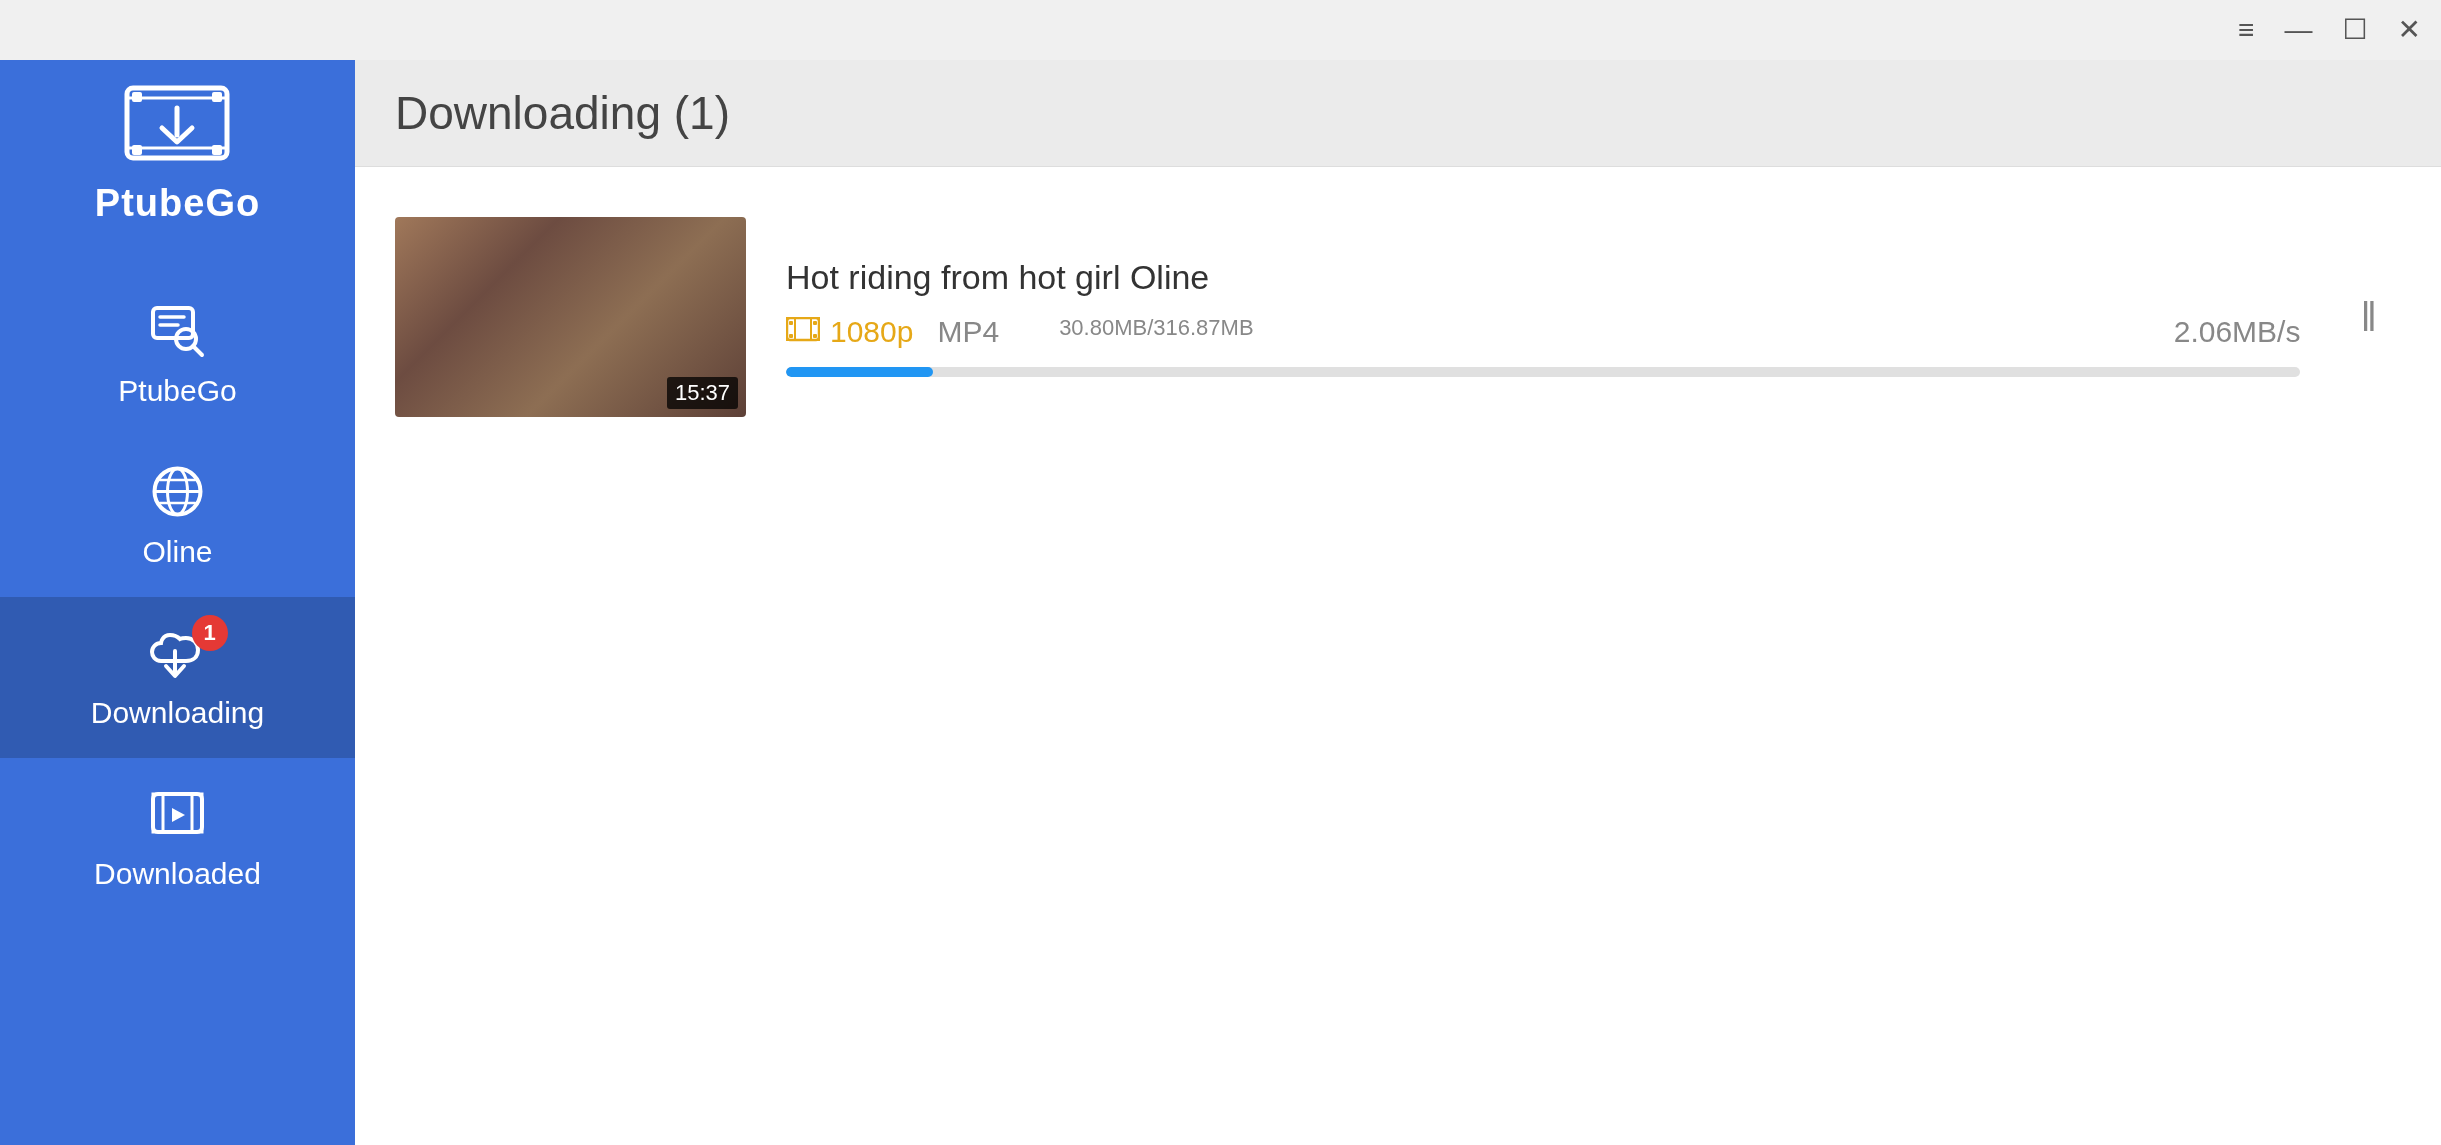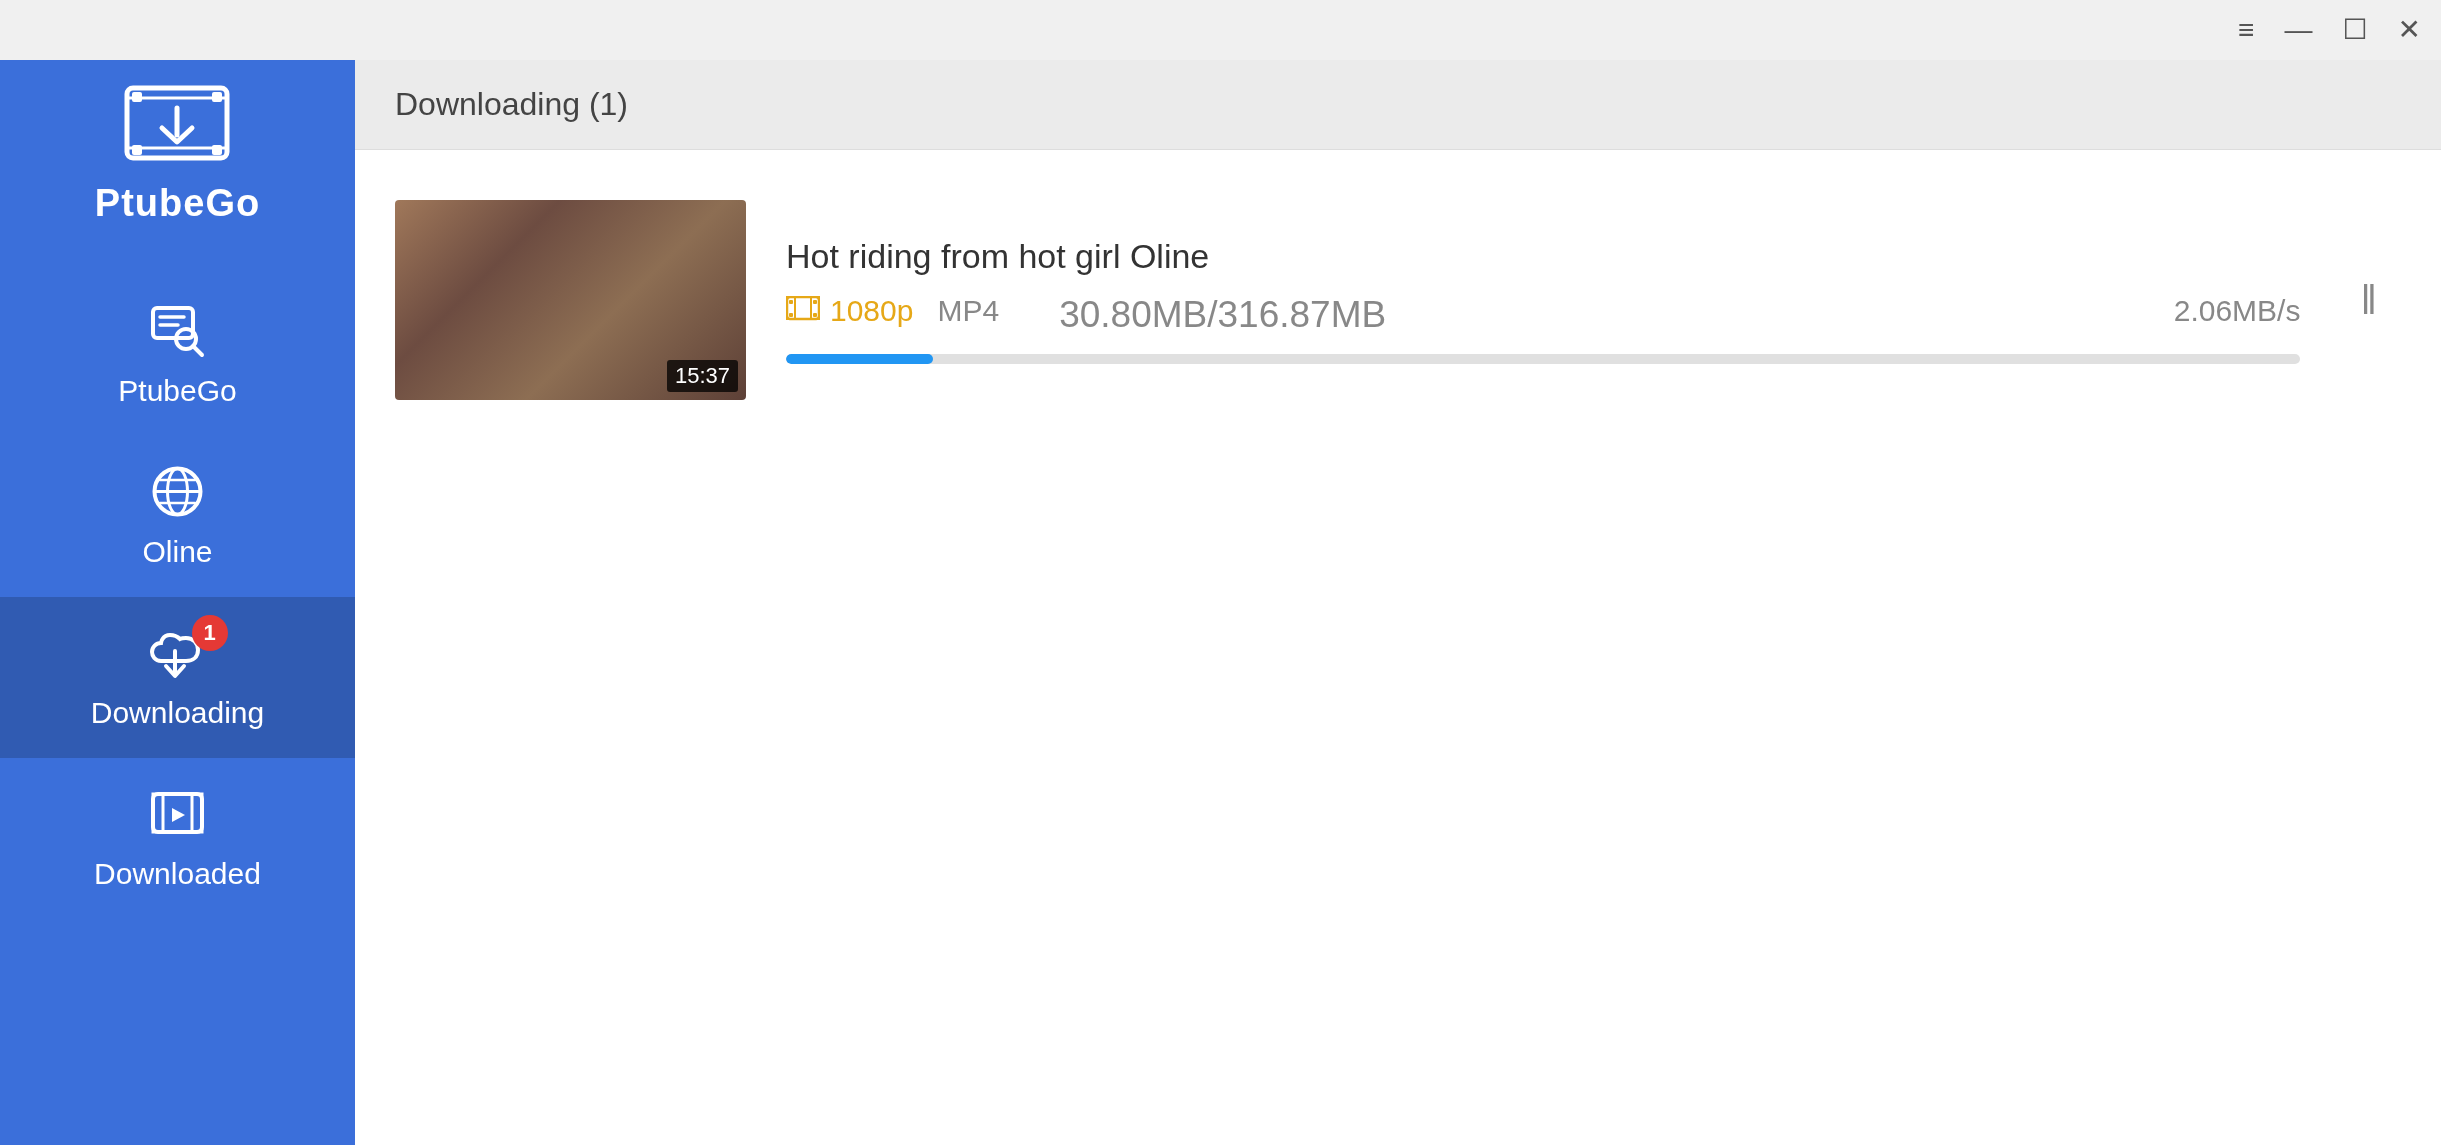--- a/index.html
+++ b/index.html
@@ -124,21 +124,21 @@
 
     
     .section-header {
       background: #ebebeb;
       padding: 26px 40px;
       border-bottom: 1px solid #ddd;
       flex-shrink: 0;
     }
 
     .section-title {
-      font-size: 32px;
+      font-size: 46px;
       color: #444;
       font-weight: 400;
     }
 
     
     .download-list {
       flex: 1;
       background: white;
       overflow-y: auto;
       padding: 30px 40px;
@@ -207,21 +207,21 @@
       margin-right: 24px;
     }
 
     .format-label {
       font-size: 30px;
       color: #888;
       margin-right: 60px;
     }
 
     .file-progress-text {
-      font-size: 37px;
+      font-size: 22px;
       color: #888;
       margin-right: auto;
     }
 
     .speed-text {
       font-size: 30px;
       color: #888;
     }
 
     .progress-bar-wrapper {

